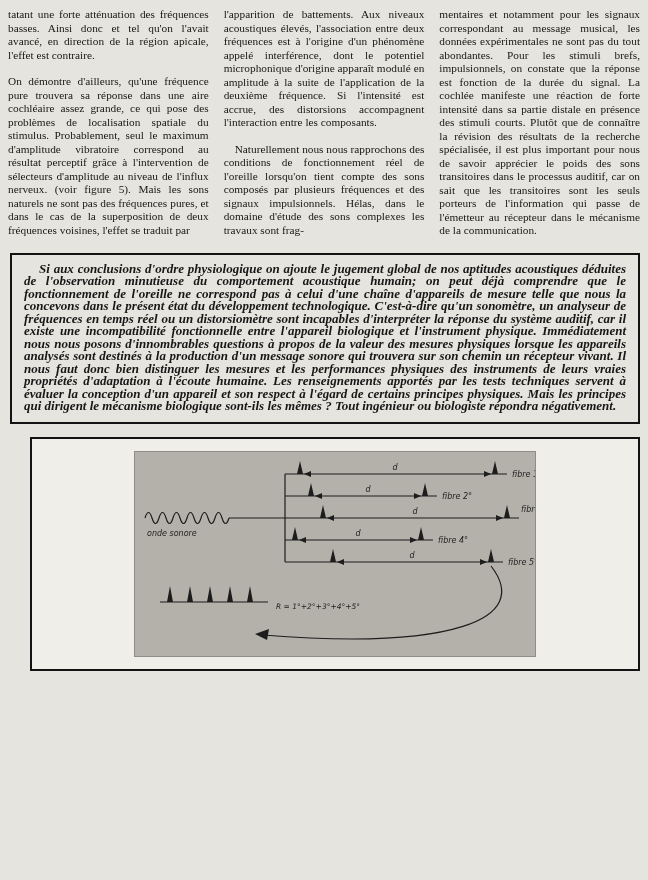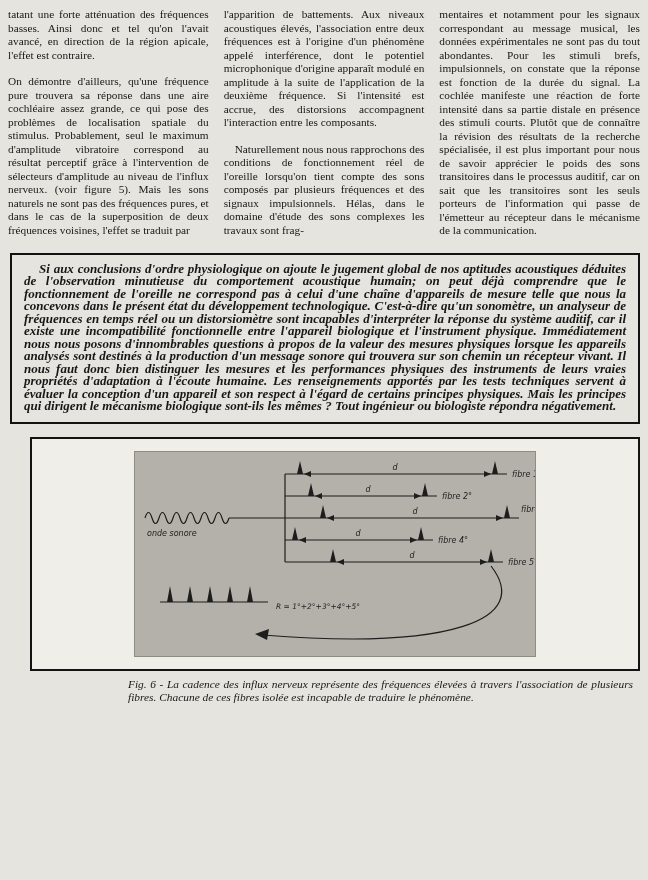--- a/index.html
+++ b/index.html
@@ -164,15 +164,14 @@
 
         <g>
           <path class="stroke" d="M 356 114 C 398 168 315 198 128 183"></path>
           <polygon class="fillbk" points="120,182 134,177 132,188"></polygon>
         </g>
 
       </svg>
     </div>
   </div>
 
-  <p class="caption">Fig. 6 - La cadence des influx nerveux représente des fréquences élevées à travers l'association de plusieurs fibres. Chacune de ces fibres isolée est incapable de traduire le phénomène.</p>
 
 </div>
 
 </body></html>

